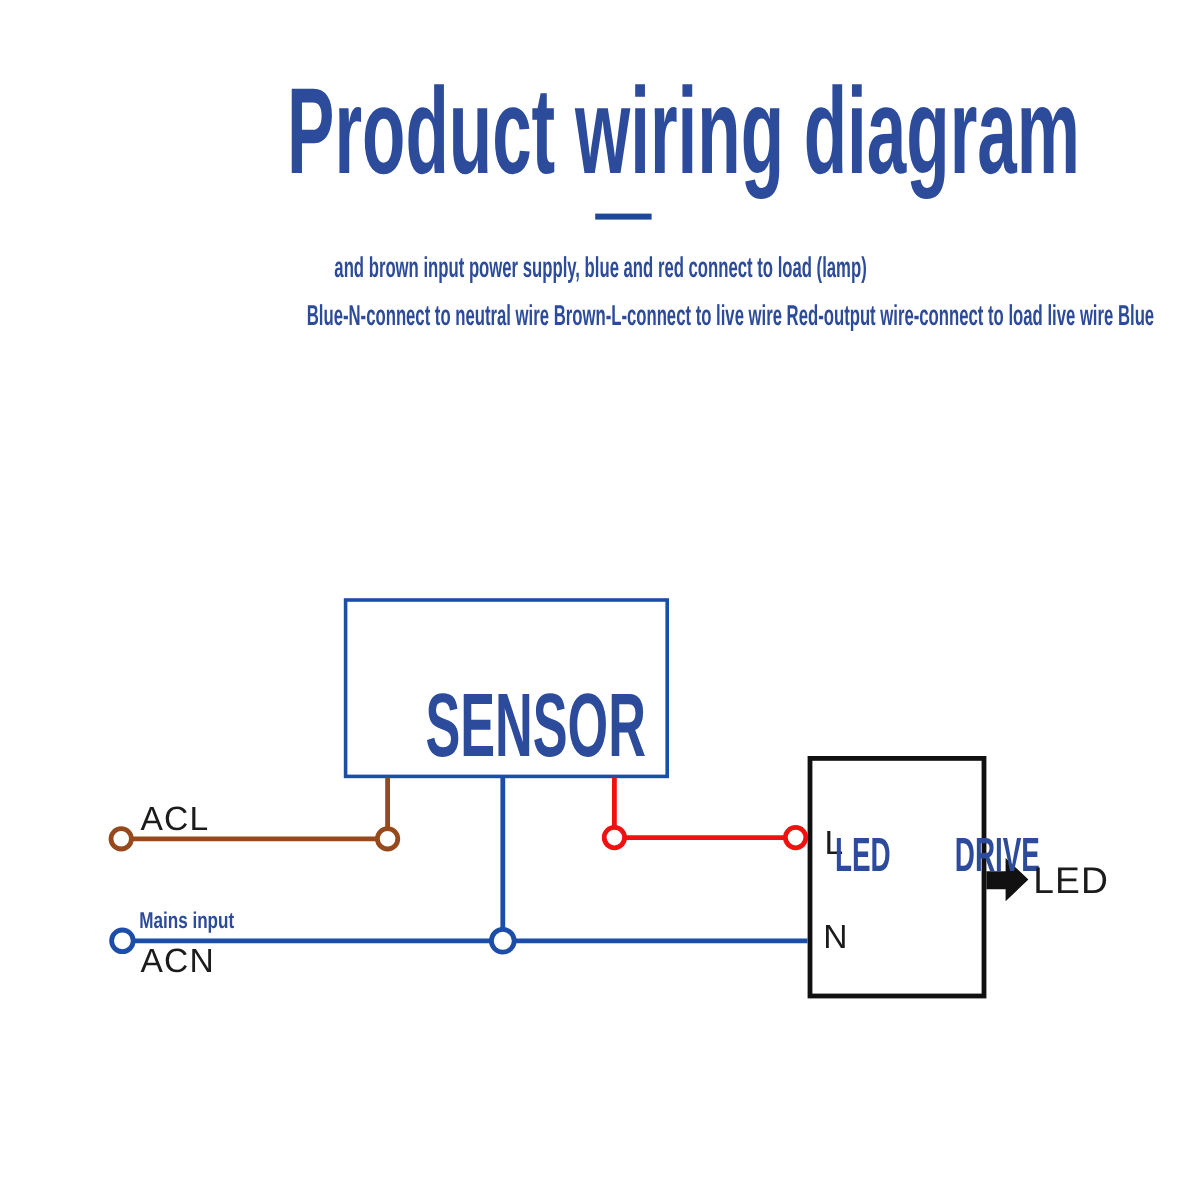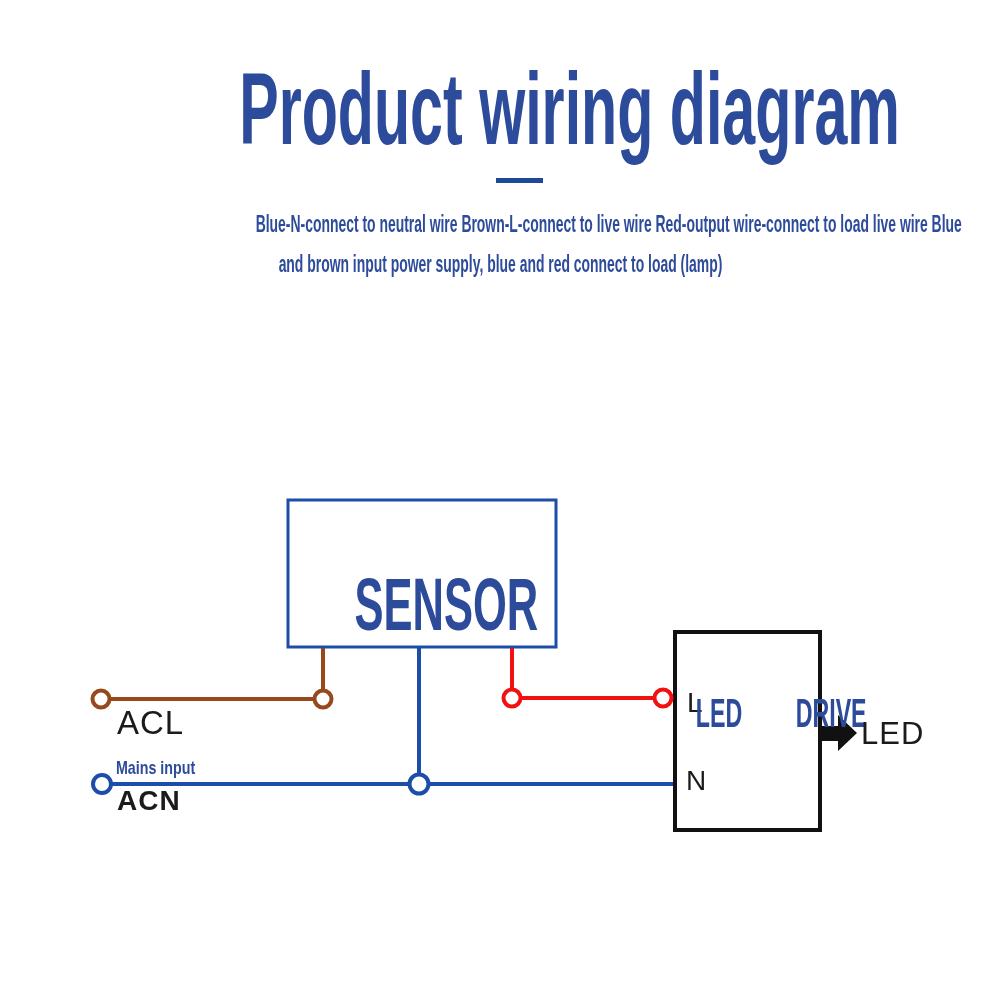--- a/index.html
+++ b/index.html
@@ -18,22 +18,22 @@
   .subtitle .line{display:block;}
   .subtitle .scale{display:inline-block;transform:scaleX(0.58);transform-origin:center;white-space:nowrap;}
 
   
   .lbl{position:absolute;white-space:nowrap;}
   .black-lbl{color:var(--ink-black,#1b1b1b);font-weight:400;}
   .blue-cond{color:var(--heading-blue,#2d4b9b);font-weight:bold;}
   .scaleL{display:inline-block;transform:scaleX(0.58);transform-origin:left;white-space:nowrap;}
   .scaleC{display:inline-block;transform:scaleX(0.58);transform-origin:center;white-space:nowrap;}
 
-  #acl-label{left:117px;top:669px;font-size:33px;line-height:28px;letter-spacing:1px;margin-top:40px;}
-  #acn-label{left:117px;top:787px;font-size:28px;line-height:28px;letter-spacing:1px;font-weight:bold;}
+  #acl-label{left:117px;top:669px;font-size:28px;line-height:28px;letter-spacing:1px;}
+  #acn-label{left:117px;top:787px;font-size:28px;line-height:28px;letter-spacing:1px;}
   #mains-label{left:116px;top:754px;font-size:19px;line-height:28px;}
   #mains-label .scaleL{transform:scaleX(0.75);}
   #sensor-label{left:288px;top:541px;width:268px;text-align:center;font-size:75px;line-height:75px;margin-top:26px;}
   #l-label{left:687px;top:689px;font-size:28px;line-height:28px;}
   #n-label{left:686px;top:767px;font-size:28px;line-height:28px;}
   #leddrive-label{left:679px;top:697px;width:148px;text-align:right;
         font-size:40px;line-height:33px;}
   #led-out-label{left:861px;top:718px;font-size:31px;line-height:31px;letter-spacing:1px;}
 
   svg{position:absolute;left:0;top:0;}
@@ -44,22 +44,22 @@
 <body>
 
 <div id="page">
 
   <div class="title-row">
     <span class="scale">Product wiring diagram</span>
   </div>
   <div class="title-dash"></div>
 
   <div class="subtitle">
+    <span class="line"><span class="scale">and brown input power supply, blue and red connect to load (lamp)</span></span>
     <span class="line"><span class="scale">Blue-N-connect to neutral wire Brown-L-connect to live wire Red-output wire-connect to load live wire Blue</span></span>
-    <span class="line"><span class="scale">and brown input power supply, blue and red connect to load (lamp)</span></span>
   </div>
 
   <svg width="1000" height="1000" viewBox="0 0 1000 1000">
 
     <rect x="288" y="500" width="268" height="147" fill="#fff" stroke-width="3" style="stroke:var(--wire-blue,#1c4da8)"></rect>
 
     <rect x="675" y="632" width="145" height="198" fill="#fff" stroke-width="4" style="stroke:var(--box-black,#111)"></rect>
 
     <line x1="323" y1="648" x2="323" y2="692" class="wire" stroke-width="4" style="stroke:var(--wire-brown,#96491c)"></line>
     <line x1="109" y1="699" x2="315" y2="699" class="wire" stroke-width="4" style="stroke:var(--wire-brown,#96491c)"></line>

